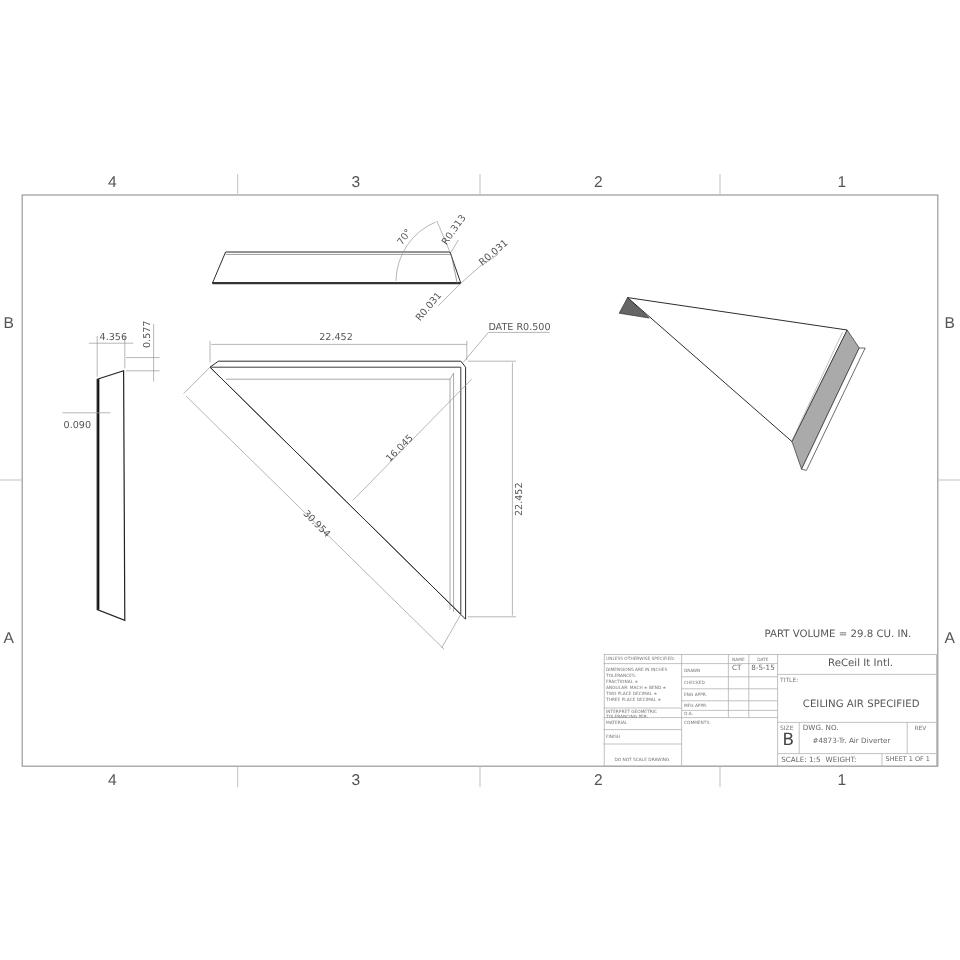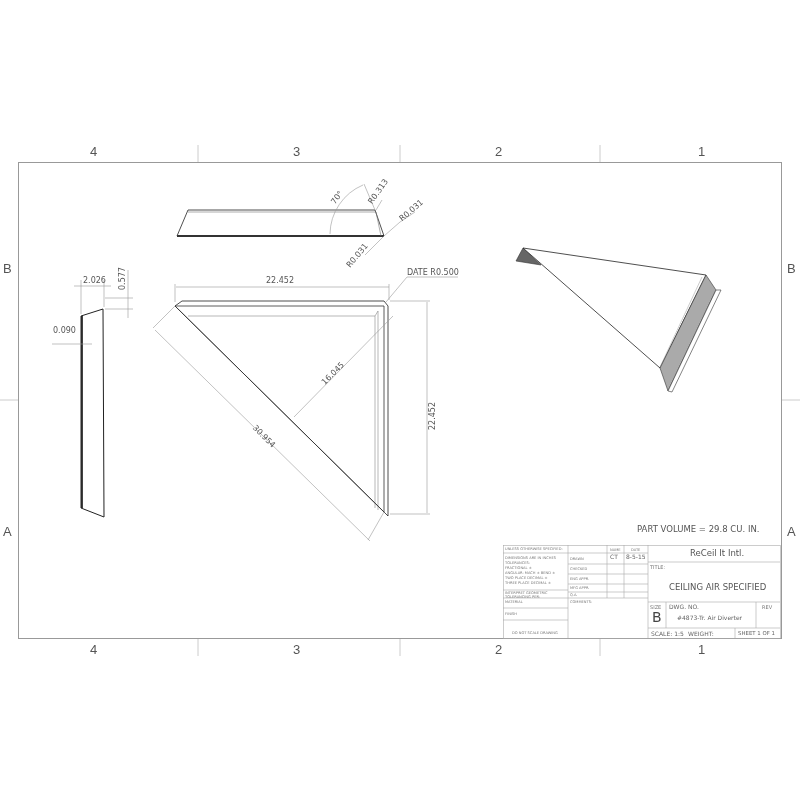--- a/index.html
+++ b/index.html
@@ -122,23 +122,23 @@
 <div class="zone" style="left:698px;top:144px">1</div>
 <div class="zone" style="left:90px;top:642px">4</div>
 <div class="zone" style="left:293px;top:642px">3</div>
 <div class="zone" style="left:495px;top:642px">2</div>
 <div class="zone" style="left:698px;top:642px">1</div>
 <div class="zone" style="left:3px;top:261px">B</div>
 <div class="zone" style="left:3px;top:524px">A</div>
 <div class="zone" style="left:787px;top:261px">B</div>
 <div class="zone" style="left:787px;top:524px">A</div>
 
-<div class="dim" style="left:83px;top:276px">2.026</div>
+<div class="dim" style="left:83px;top:276px">4.356</div>
 <div class="dim" style="left:118px;top:290px;transform:rotate(-90deg);transform-origin:left top">0.577</div>
-<div class="dim" style="left:53px;top:326px">0.090</div>
+<div class="dim" style="left:53px;top:350px">0.090</div>
 
 <div class="dim" style="left:330px;top:193px;transform:rotate(-55deg)">70°</div>
 <div class="dim" style="left:364px;top:187px;transform:rotate(-55deg)">R0.313</div>
 <div class="dim" style="left:397px;top:206px;transform:rotate(-40deg)">R0.031</div>
 <div class="dim" style="left:343px;top:251px;transform:rotate(-50deg)">R0.031</div>
 
 <div class="dim" style="left:266px;top:276px">22.452</div>
 <div class="dim" style="left:428px;top:430px;transform:rotate(-90deg);transform-origin:left top">22.452</div>
 <div class="dim" style="left:250px;top:432px;transform:rotate(45deg)">30.954</div>
 <div class="dim" style="left:319px;top:369px;transform:rotate(-45deg)">16.045</div>

